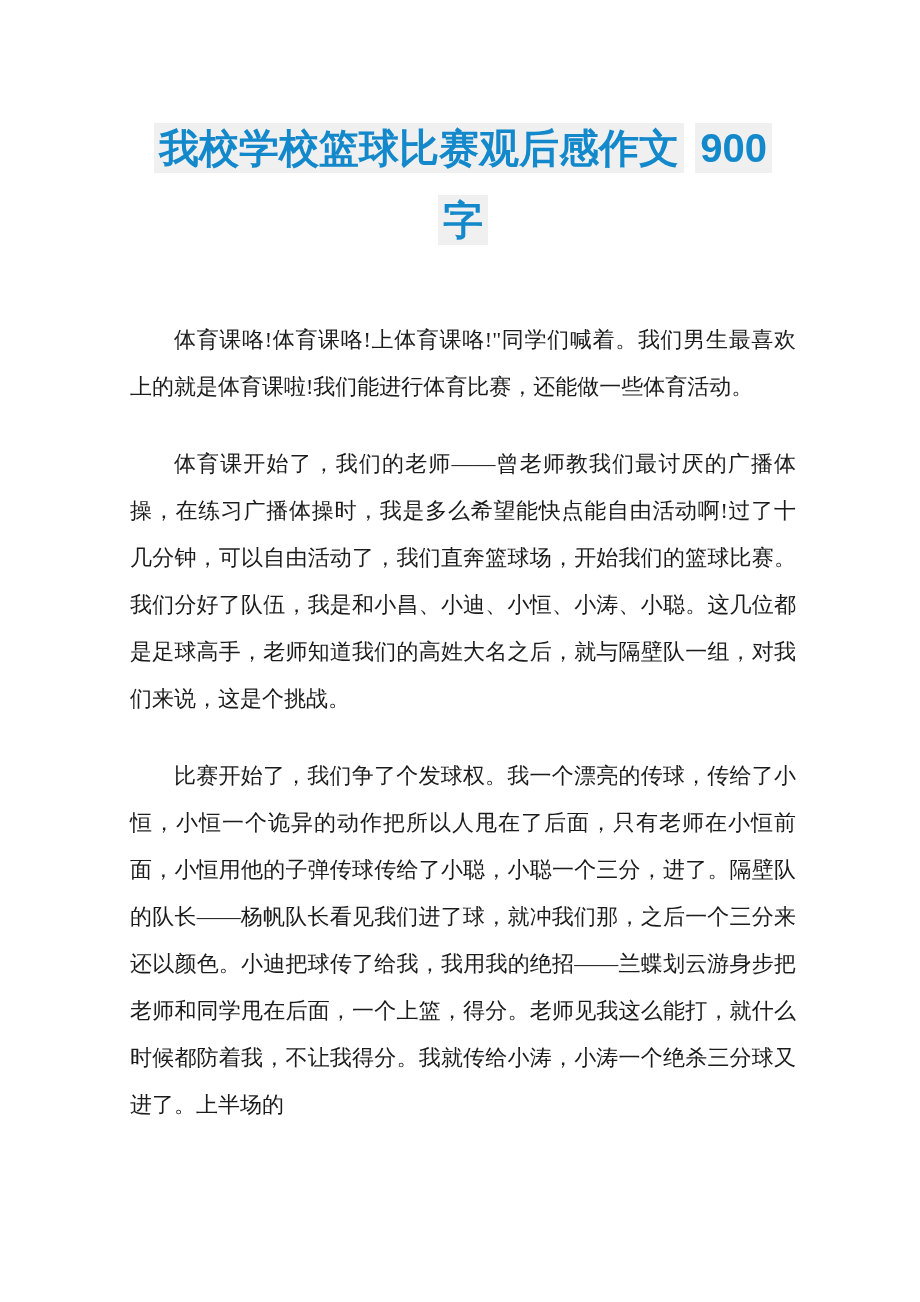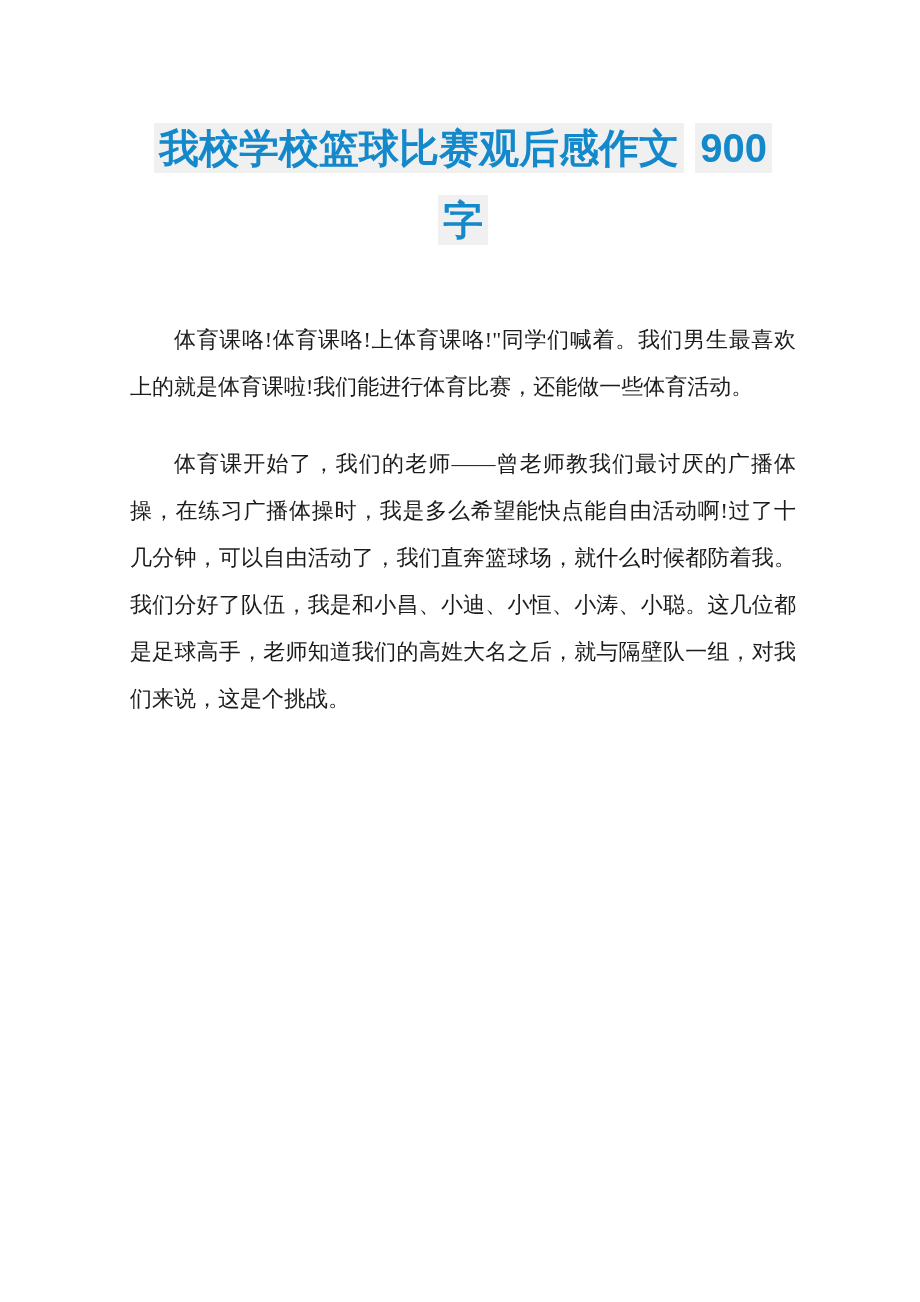--- a/index.html
+++ b/index.html
@@ -51,16 +51,17 @@
 <div class="page">
 
   <h1 class="doc-title">
     <span class="hl">我校学校篮球比赛观后感作文</span> <span class="hl">900</span>
     <br>
     <span class="hl">字</span>
   </h1>
 
   <div class="doc-body">
     <p>体育课咯!体育课咯!上体育课咯!"同学们喊着。我们男生最喜欢上的就是体育课啦!我们能进行体育比赛，还能做一些体育活动。</p>
-    <p>体育课开始了，我们的老师——曾老师教我们最讨厌的广播体操，在练习广播体操时，我是多么希望能快点能自由活动啊!过了十几分钟，可以自由活动了，我们直奔篮球场，就什么时候都防着我。我们分好了队伍，我是和小昌、小迪、小恒、小涛、小聪。这几位都是足球高手，老师知道我们的高姓大名之后，就与隔壁队一组，对我们来说，这是个挑战。</p>
+    <p>体育课开始了，我们的老师——曾老师教我们最讨厌的广播体操，在练习广播体操时，我是多么希望能快点能自由活动啊!过了十几分钟，可以自由活动了，我们直奔篮球场，开始我们的篮球比赛。我们分好了队伍，我是和小昌、小迪、小恒、小涛、小聪。这几位都是足球高手，老师知道我们的高姓大名之后，就与隔壁队一组，对我们来说，这是个挑战。</p>
+    <p>比赛开始了，我们争了个发球权。我一个漂亮的传球，传给了小恒，小恒一个诡异的动作把所以人甩在了后面，只有老师在小恒前面，小恒用他的子弹传球传给了小聪，小聪一个三分，进了。隔壁队的队长——杨帆队长看见我们进了球，就冲我们那，之后一个三分来还以颜色。小迪把球传了给我，我用我的绝招——兰蝶划云游身步把老师和同学甩在后面，一个上篮，得分。老师见我这么能打，就什么时候都防着我，不让我得分。我就传给小涛，小涛一个绝杀三分球又进了。上半场的</p>
   </div>
 
 </div>
 
 </body></html>

